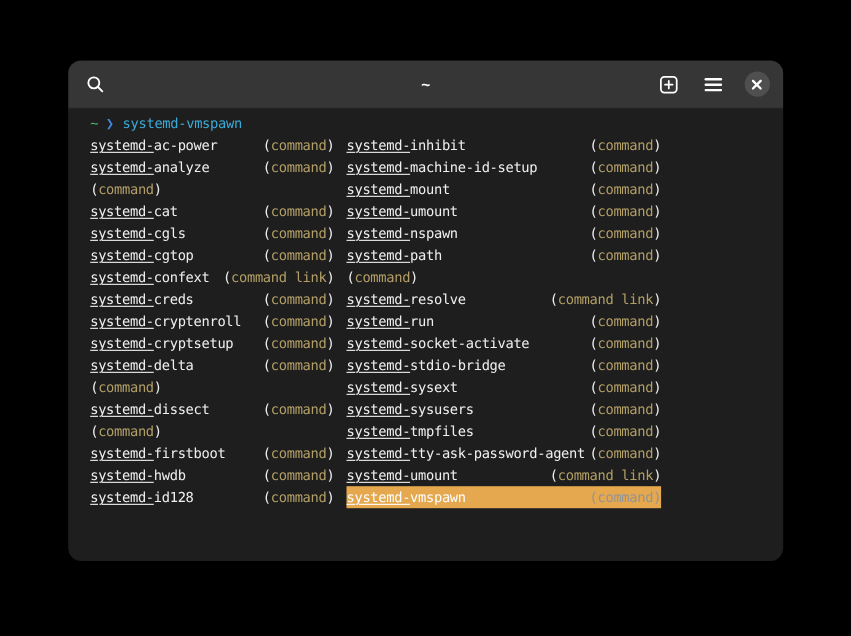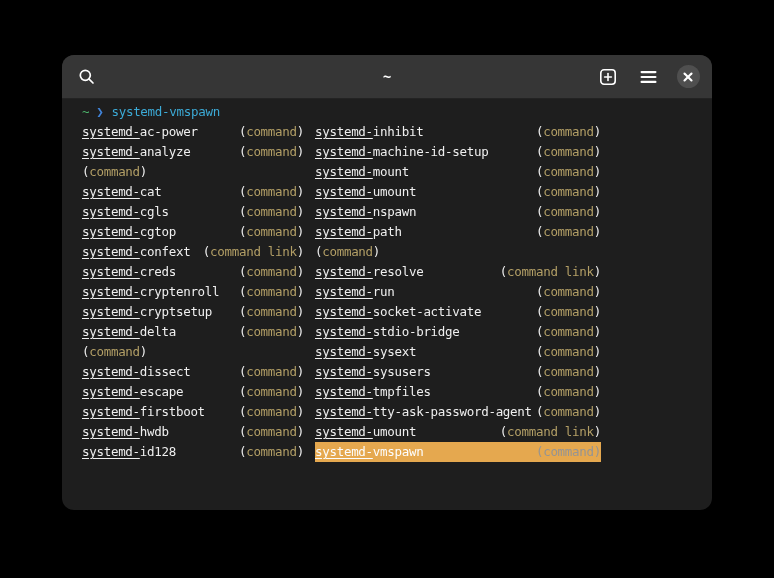--- a/index.html
+++ b/index.html
@@ -243,21 +243,20 @@
       <span class="ds"><span class="pr">(</span><span class="dw">command</span><span class="pr">)</span></span>
     </div>
     <div class="cell r">
       <span class="nm"><u>systemd-</u><span>sysusers</span></span>
       <span class="ds"><span class="pr">(</span><span class="dw">command</span><span class="pr">)</span></span>
     </div>
   </div>
 
   <div class="row">
     <div class="cell l">
-      <span class="nm"><u>systemd-</u><span>escape</span></span>
       <span class="ds"><span class="pr">(</span><span class="dw">command</span><span class="pr">)</span></span>
     </div>
     <div class="cell r">
       <span class="nm"><u>systemd-</u><span>tmpfiles</span></span>
       <span class="ds"><span class="pr">(</span><span class="dw">command</span><span class="pr">)</span></span>
     </div>
   </div>
 
   <div class="row">
     <div class="cell l">

